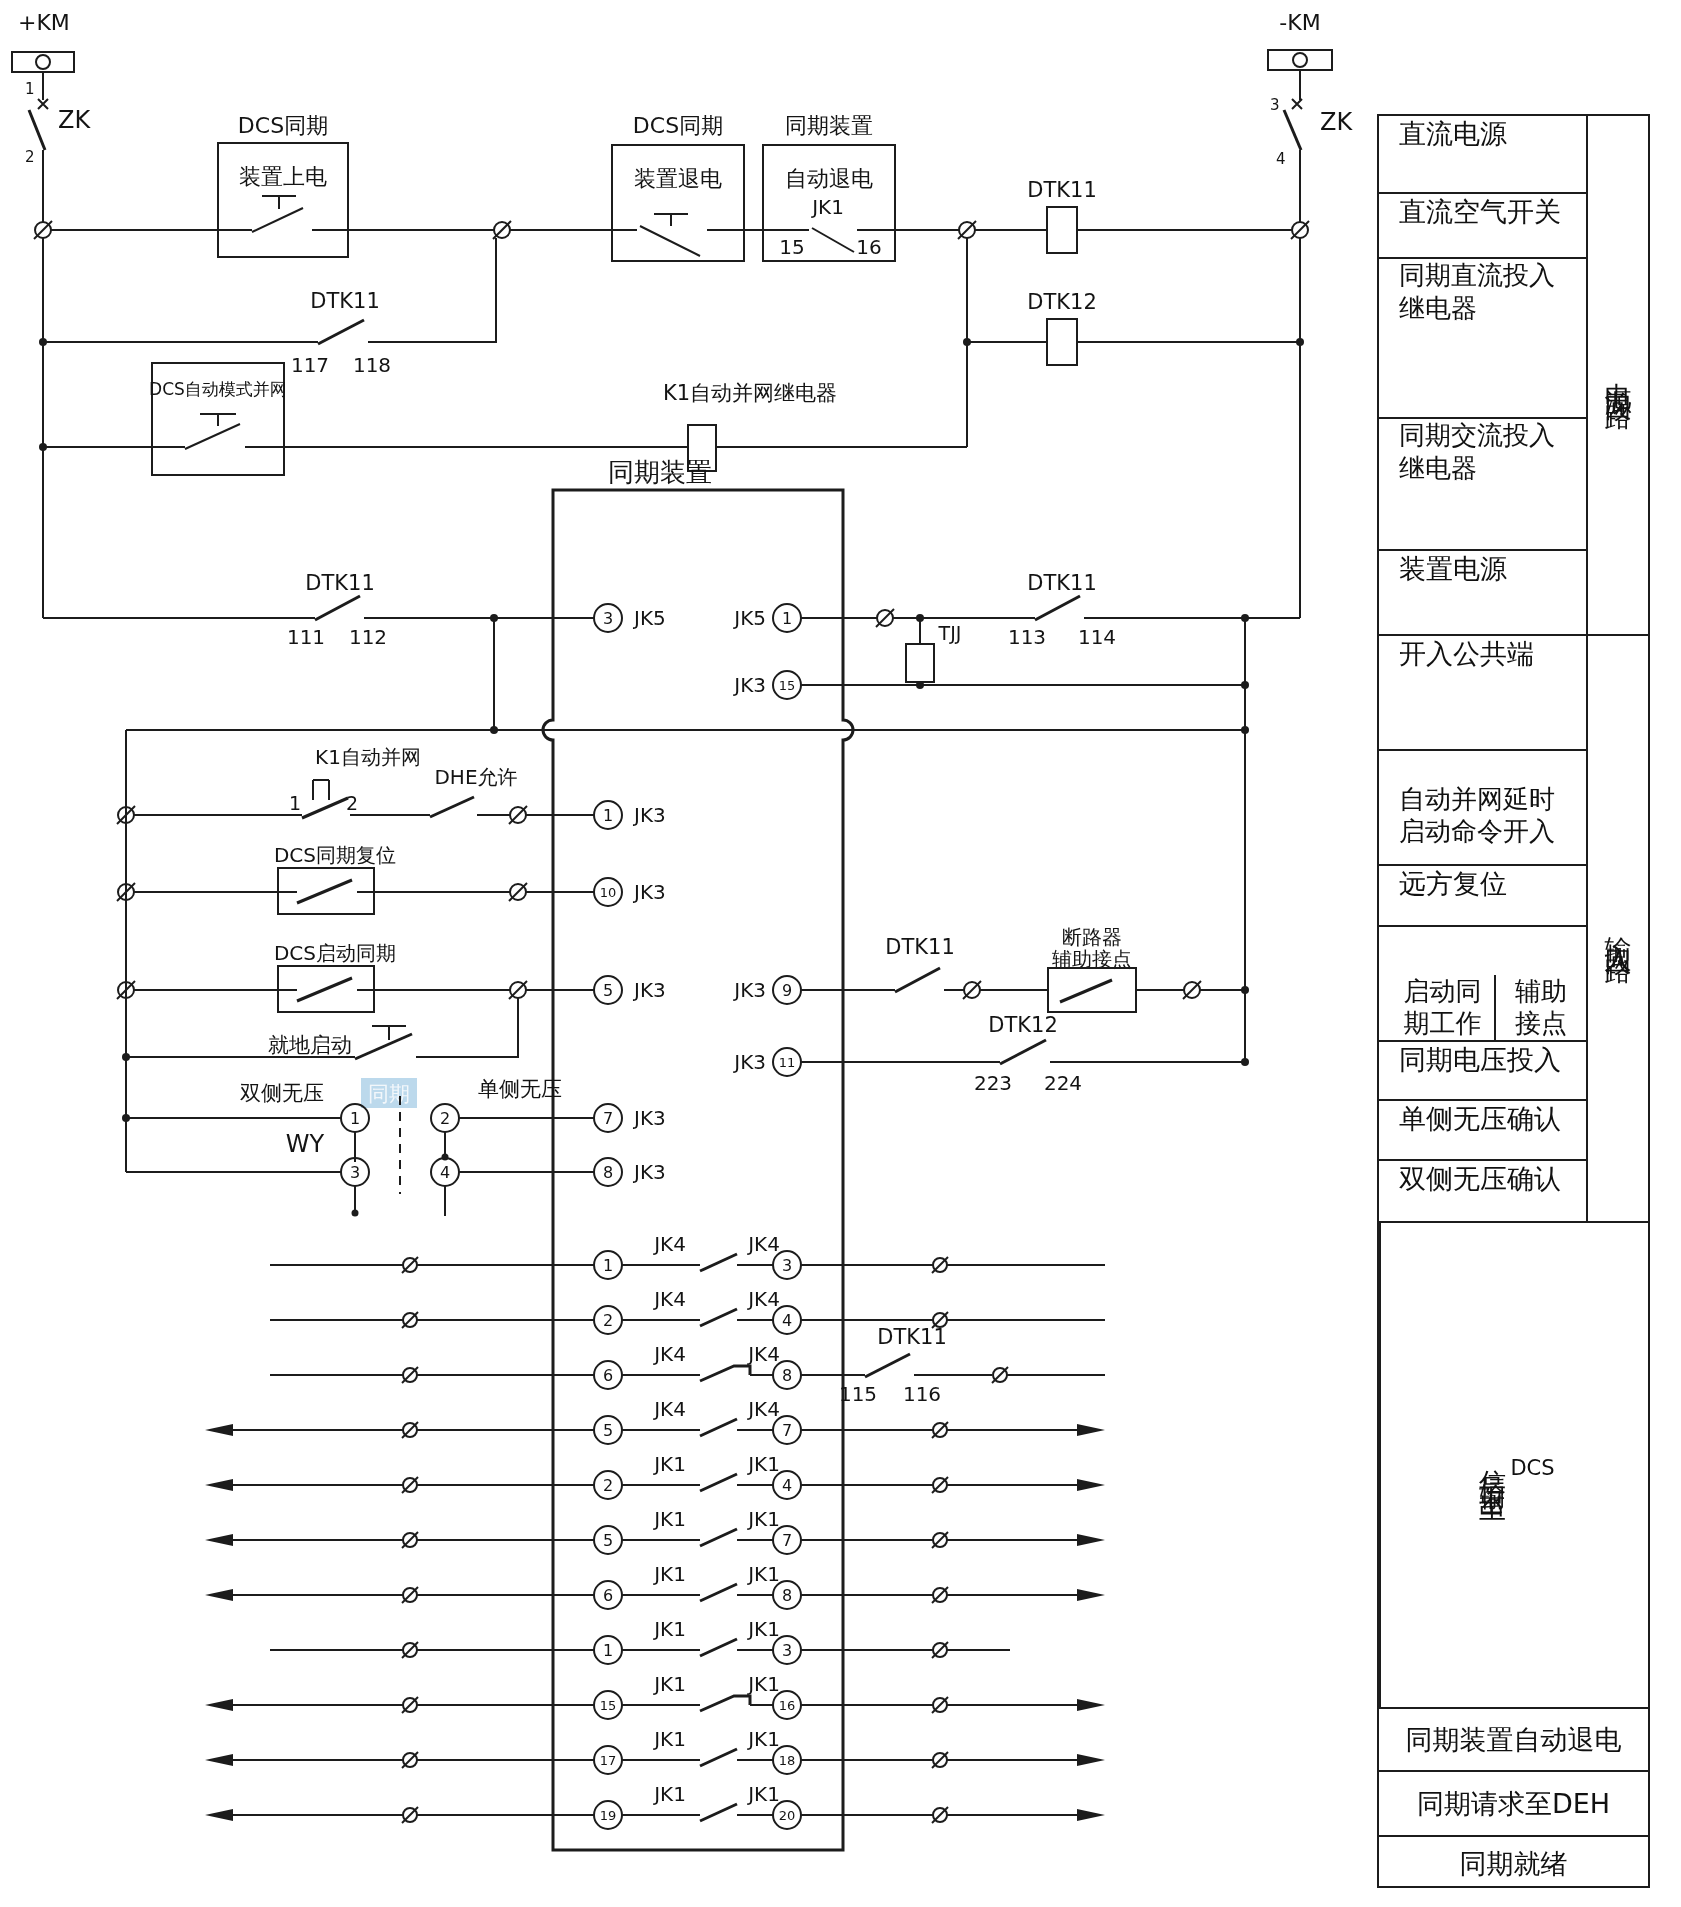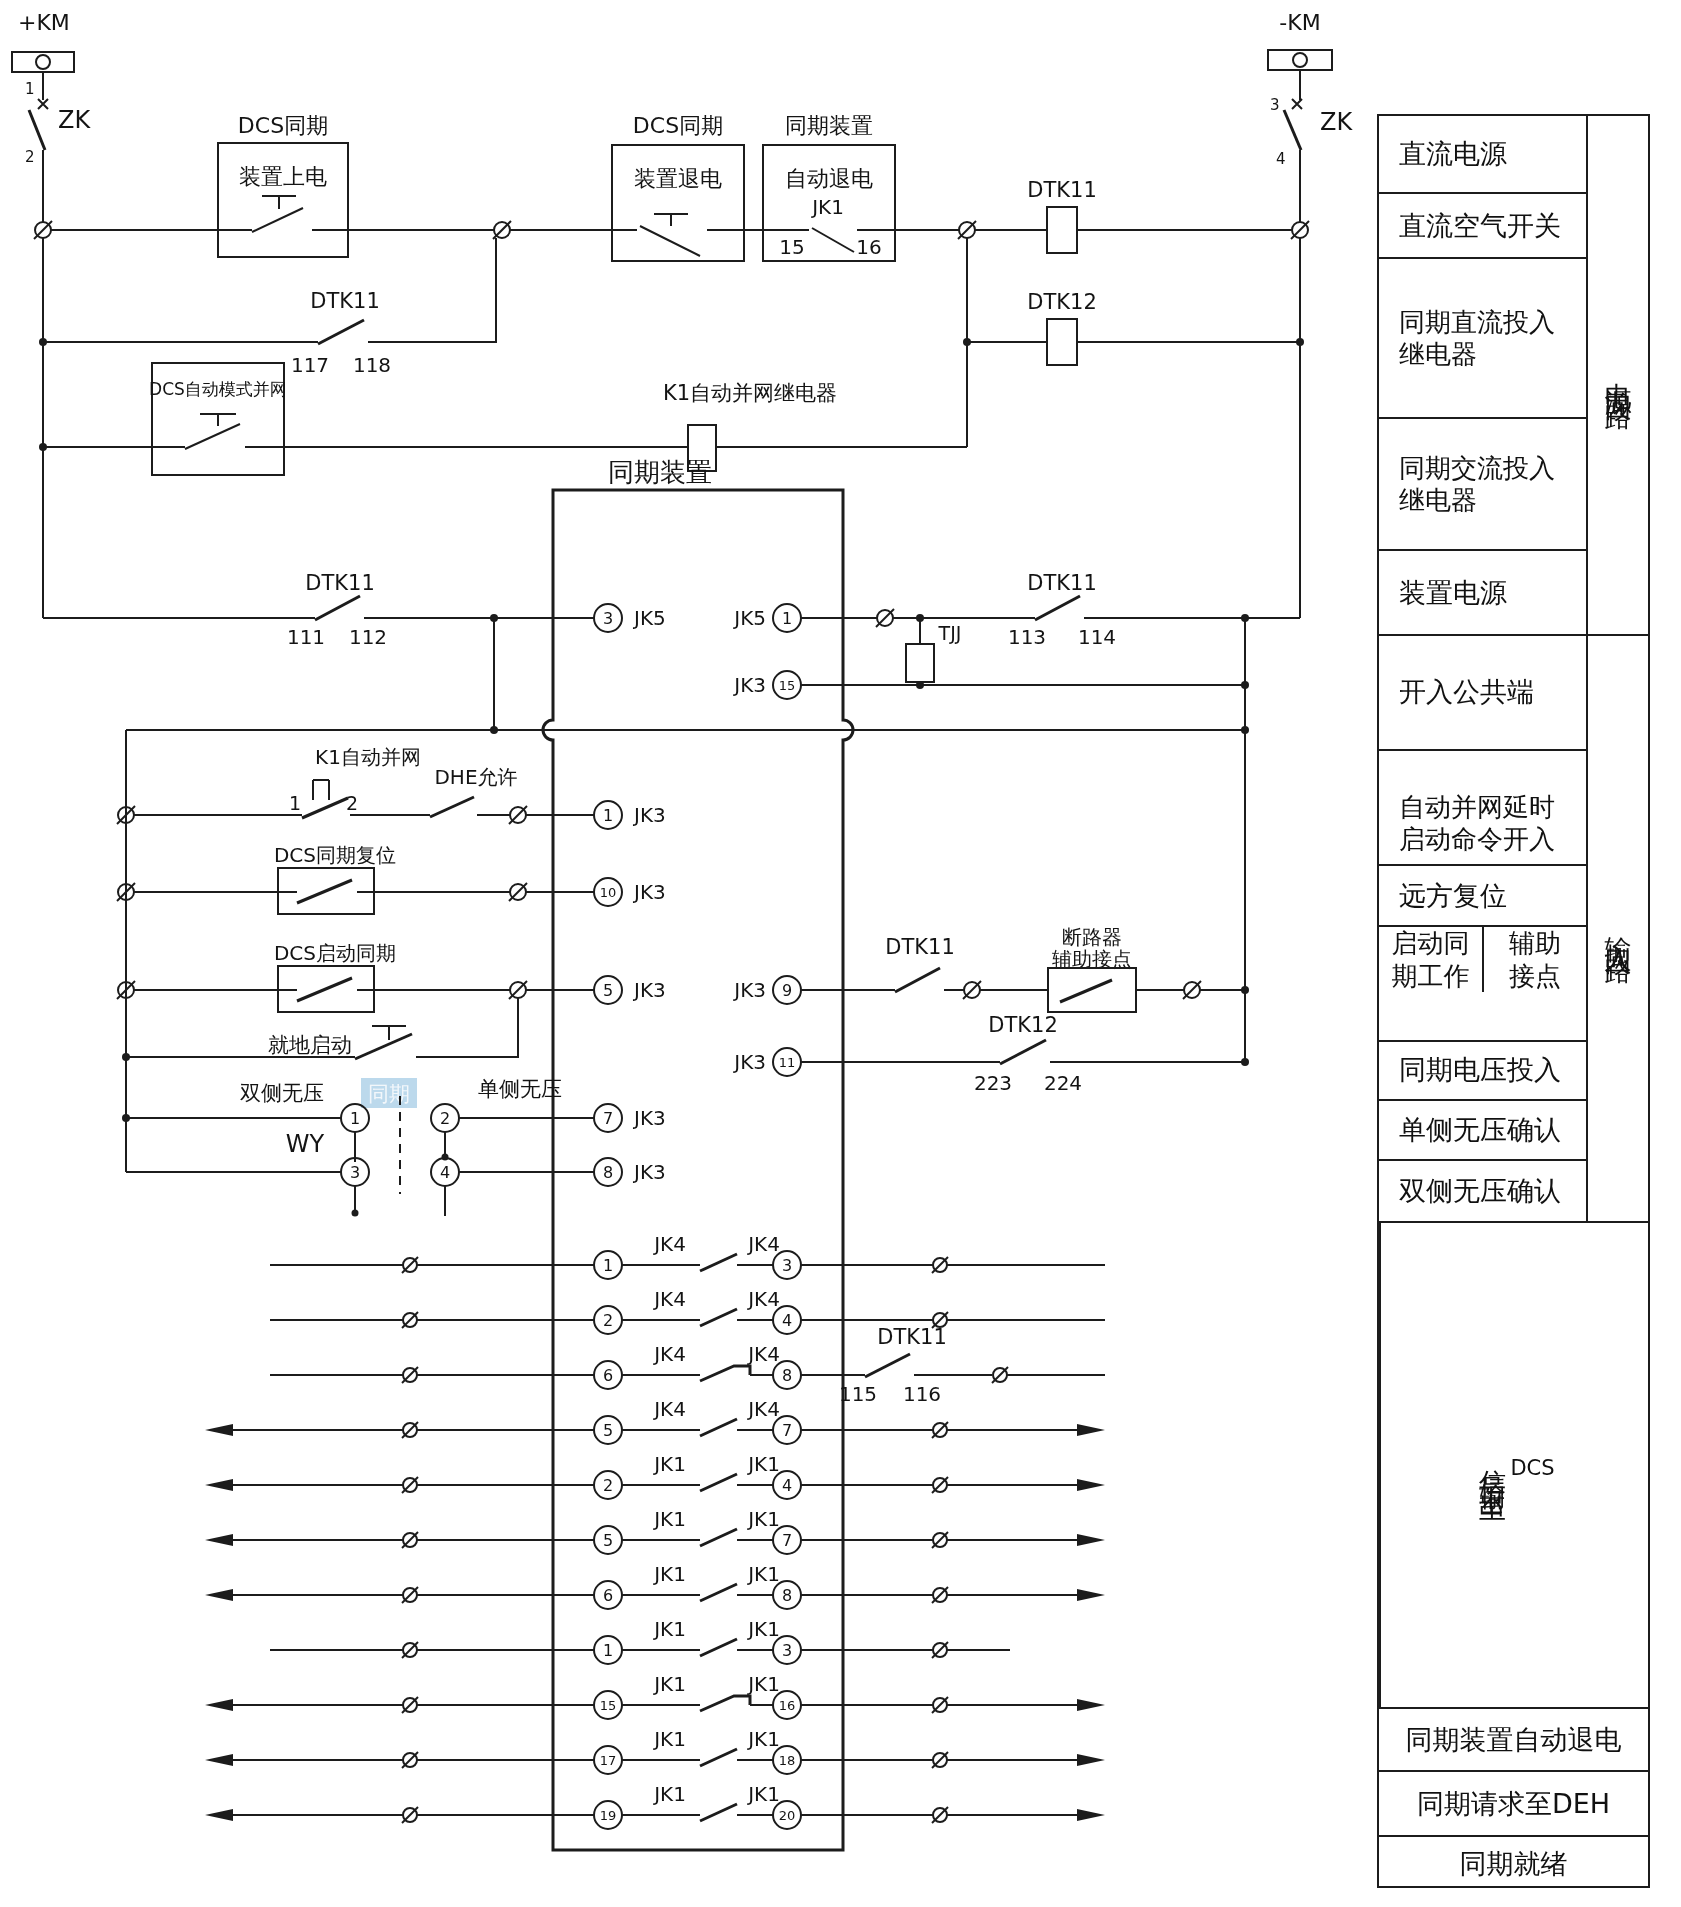--- a/index.html
+++ b/index.html
@@ -21,26 +21,26 @@
   
   #iotable{position:absolute;left:1377px;top:114px;width:273px;height:1774px;
            border:2px solid #1c1c1c;box-sizing:border-box;background:#fff;}
   .grp{display:flex;border-bottom:2px solid #1c1c1c;}
   .grp:last-of-type{border-bottom:2px solid #1c1c1c;}
   .gleft{width:207px;display:flex;flex-direction:column;box-sizing:border-box;}
   .gside{flex:1;border-left:2px solid #1c1c1c;display:flex;flex-direction:row;
          align-items:center;justify-content:center;box-sizing:border-box;}
   .vtext{writing-mode:vertical-rl;text-orientation:upright;font-size:27px;letter-spacing:7px;}
   .latin{font-size:21px;margin-top:6px;}
-  .trow{border-bottom:2px solid #1c1c1c;display:flex;align-items:center;
+  .trow{border-bottom:2px solid #1c1c1c;display:flex;
         box-sizing:border-box;font-size:27px;padding-left:20px;}
   .trow:last-child{border-bottom:none;}
   .trow.center{justify-content:center;padding-left:0;}
   .twolines{display:flex;flex-direction:column;line-height:1.25;font-size:26px;}
-  .splitrow{display:flex;align-items:flex-start;padding-left:0;}
+  .splitrow{display:flex;align-items:flex-end;padding-left:12px;}
   .sub1{width:105px;border-right:2px solid #1c1c1c;display:flex;align-items:center;justify-content:center;box-sizing:border-box;}
   .sub2{flex:1;display:flex;align-items:center;justify-content:center;}
   .frow{border-bottom:2px solid #1c1c1c;display:flex;align-items:center;justify-content:center;
         box-sizing:border-box;font-size:27px;}
   .frow:last-child{border-bottom:none;}
 </style>
 </head>
 <body>
 
 <div id="stage">

